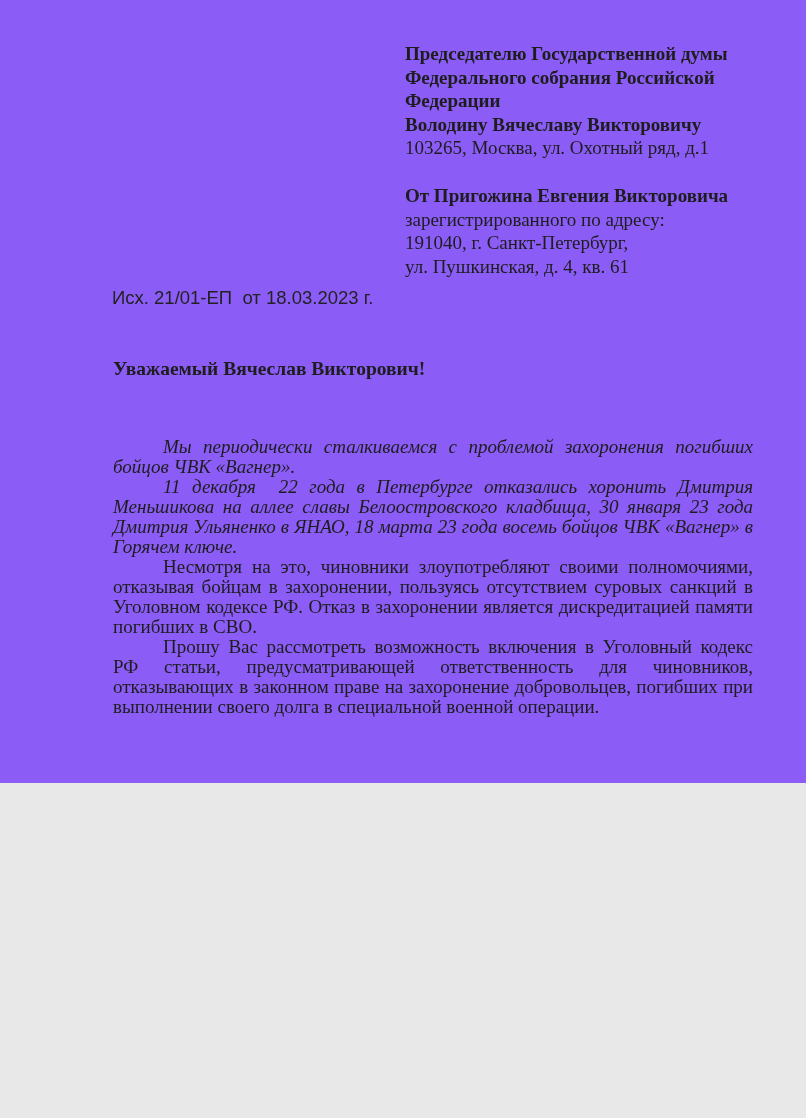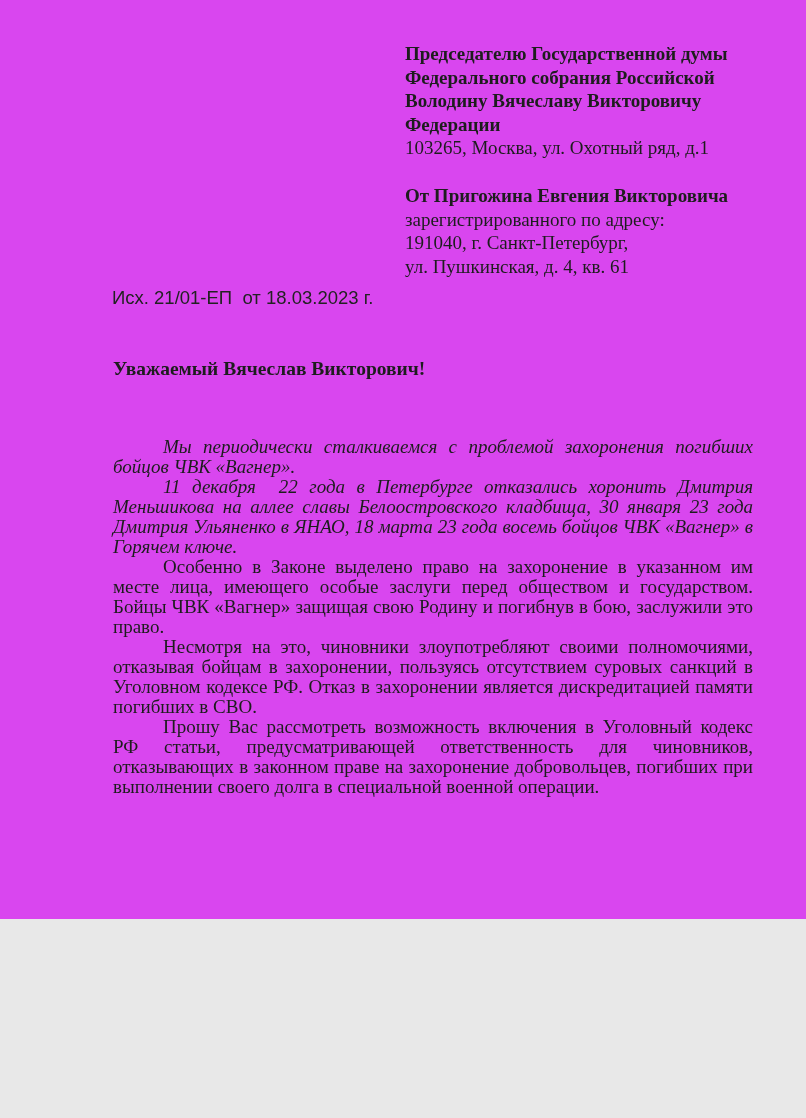--- a/index.html
+++ b/index.html
@@ -3,22 +3,22 @@
 <meta charset="utf-8">
 <style>
   html, body {
     margin: 0;
     padding: 0;
     background: #e8e8e8;
   }
   .page {
     position: relative;
     width: 806px;
-    height: 919px;
-    background: #d946ef;
+    height: 783px;
+    background: #8b5cf6;
     overflow: hidden;
     font-family: "Liberation Serif", serif;
     color: #1d1d1d;
   }
   .address-block {
     position: absolute;
     left: 405px;
     width: 370px;
     font-size: 19px;
     line-height: 23.5px;
@@ -77,40 +77,39 @@
   .signature-wrap svg { display: block; }
 </style>
 </head>
 <body>
 
 <div class="page">
 
   <div class="address-block recipient-block">
     <div class="address-line bold">Председателю Государственной думы</div>
     <div class="address-line bold">Федерального собрания Российской</div>
+    <div class="address-line bold">Федерации</div>
     <div class="address-line bold">Володину Вячеславу Викторовичу</div>
-    <div class="address-line bold">Федерации</div>
     <div class="address-line">103265, Москва, ул. Охотный ряд, д.1</div>
   </div>
 
   <div class="address-block sender-block">
     <div class="address-line bold">От Пригожина Евгения Викторовича</div>
     <div class="address-line">зарегистрированного по адресу:</div>
     <div class="address-line">191040, г. Санкт-Петербург,</div>
     <div class="address-line">ул. Пушкинская, д. 4, кв. 61</div>
   </div>
 
   <div class="ref-line">Исх. 21/01-ЕП  от 18.03.2023 г.</div>
 
   <div class="salutation">Уважаемый Вячеслав Викторович!</div>
 
   <div class="letter-body">
       <p class="para"><span class="it">Мы периодически сталкиваемся с проблемой захоронения погибших бойцов ЧВК «Вагнер».</span></p>
       <p class="para"><span class="it">11 декабря  22 года в Петербурге отказались хоронить Дмитрия Меньшикова на аллее славы Белоостровского кладбища, 30 января 23 года Дмитрия Ульяненко в ЯНАО, 18 марта 23 года восемь бойцов ЧВК «Вагнер» в Горячем ключе.</span></p>
-      <p class="para"><span>Особенно в Законе выделено право на захоронение в указанном им месте лица, имеющего особые заслуги перед обществом и государством. Бойцы ЧВК «Вагнер» защищая свою Родину и погибнув в бою, заслужили это право.</span></p>
       <p class="para"><span>Несмотря на это, чиновники злоупотребляют своими полномочиями, отказывая бойцам в захоронении, пользуясь отсутствием суровых санкций в Уголовном кодексе РФ. Отказ в захоронении является дискредитацией памяти погибших в СВО.</span></p>
       <p class="para"><span>Прошу Вас рассмотреть возможность включения в Уголовный кодекс РФ статьи, предусматривающей ответственность для чиновников, отказывающих в законном праве на захоронение добровольцев, погибших при выполнении своего долга в специальной военной операции.</span></p>
     </div>
 
   <div class="closing-block">
     <div>С уважением,</div>
     <div>Пригожин Е.В.</div>
   </div>
 
   <div class="signature-wrap">

